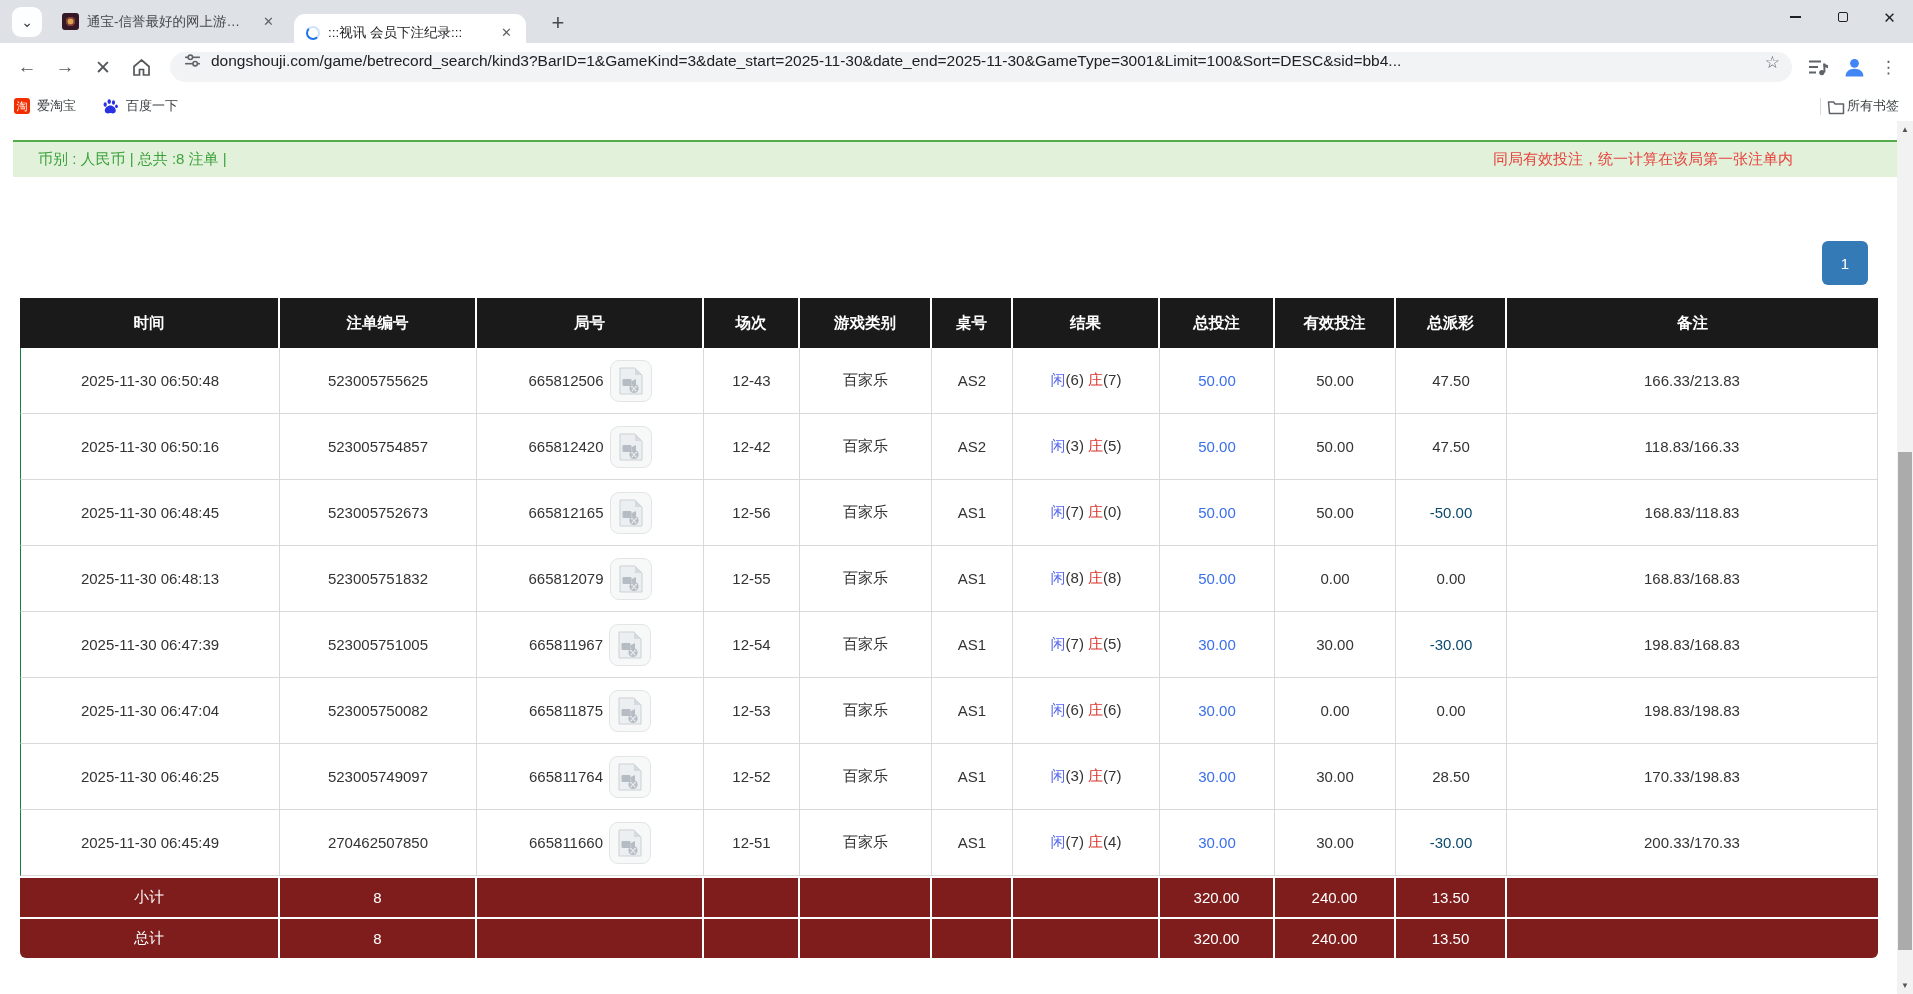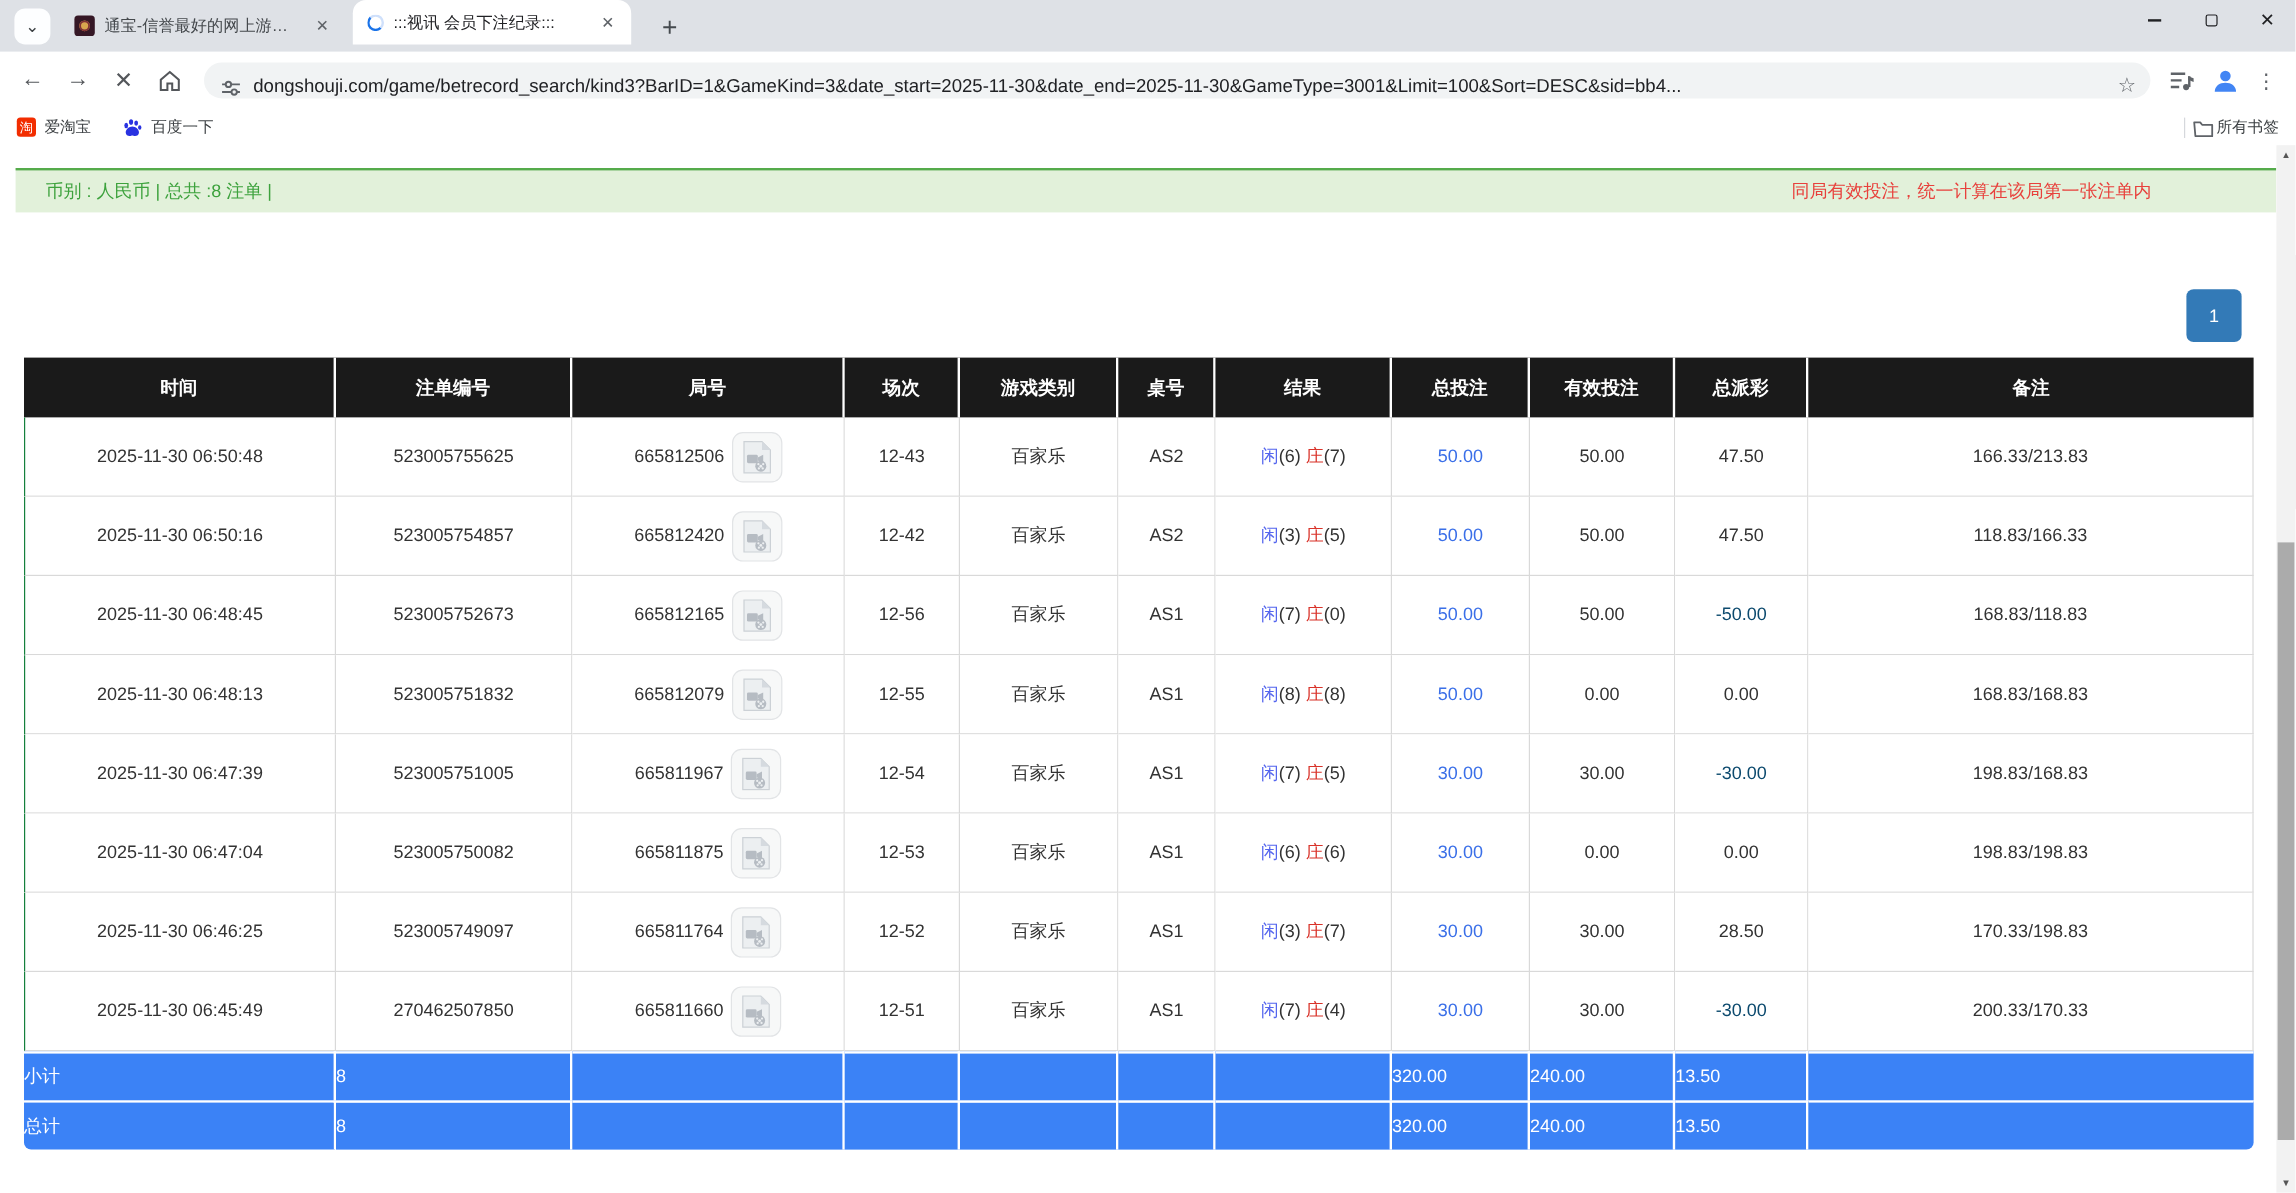--- a/index.html
+++ b/index.html
@@ -5,42 +5,42 @@
   * { box-sizing: border-box; margin: 0; padding: 0; }
   html, body { width: 1913px; height: 994px; overflow: hidden; }
   body { font-family: "Liberation Sans", sans-serif; background: #fff; position: relative; }
 
   
   .tabbar { height: 43px; background: #dee1e6; position: relative; display: flex; align-items: flex-end; }
   .tab-search-btn { position: absolute; left: 12px; top: 7px; width: 30px; height: 30px; background: #fdfeff;
     border-radius: 9px; display: flex; align-items: center; justify-content: center; color: #3c4043; font-size: 14px; cursor: pointer; }
   .tab { display: flex; align-items: center; gap: 8px; height: 37px; padding: 0 10px 0 12px; font-size: 13.5px; color: #45494d; }
   .tab.inactive { position: absolute; left: 50px; top: 3px; width: 238px; }
-  .tab.active { position: absolute; left: 294px; top: 0; width: 232px; height: 37px; background: #fff; border-radius: 11px 11px 0 0; color: #202124; }
+  .tab.active { position: absolute; left: 294px; top: 14px; width: 232px; height: 37px; background: #fff; border-radius: 11px 11px 0 0; color: #202124; }
   .tab-title { white-space: nowrap; overflow: hidden; text-overflow: ellipsis; flex: 1; }
   .tab-close { font-size: 13px; color: #5f6368; padding: 2px 4px; border-radius: 50%; cursor: pointer; }
   .fav1 { width: 17px; height: 17px; border-radius: 3px; background: #351725; position: relative; flex: 0 0 17px; }
   .fav1::after { content: ""; position: absolute; left: 4px; top: 4px; width: 9px; height: 9px; border-radius: 50%;
     background: #d8a54e; box-shadow: 0 0 0 1.5px #7e2f35 inset; }
   .spinner { width: 14px; height: 14px; border-radius: 50%; flex: 0 0 14px;
     border: 2.5px solid #cfe0fb; border-left-color: #1a73e8; border-bottom-color: #1a73e8; }
   .newtab-btn { position: absolute; left: 545px; top: 10px; font-size: 22px; color: #454a4f; width: 26px; height: 26px;
     display: flex; align-items: center; justify-content: center; cursor: pointer; }
   .win-controls { position: absolute; right: 0; top: 0; height: 34px; display: flex; }
   .win-btn { width: 47px; height: 34px; display: flex; align-items: center; justify-content: center; color: #202124; cursor: pointer; }
   .glyph-min { width: 11px; height: 1.6px; background: #202124; }
   .glyph-max { width: 10px; height: 10px; border: 1.5px solid #202124; border-radius: 2px; }
   .glyph-close { font-size: 15px; line-height: 1; }
 
   
   .toolbar { height: 48px; background: #fff; display: flex; align-items: center; padding: 0 10px 0 8px; }
   .nav-btn { width: 34px; height: 34px; display: flex; align-items: center; justify-content: center;
     font-size: 19px; color: #54575b; margin: 0 2px; border-radius: 50%; cursor: pointer; }
   .omnibox { flex: 1; height: 30px; background: #f1f3f4; border-radius: 18px; margin: 0 8px 0 10px;
-    display: flex; align-items: flex-end; padding: 0 12px 0 14px; min-width: 0; }
+    display: flex; align-items: flex-start; padding: 0 12px 0 14px; min-width: 0; }
   .omnibox .url-text { flex: 1; font-size: 15.5px; color: #202124; white-space: nowrap; overflow: hidden; margin-left: 10px; }
   .star-btn { font-size: 17px; color: #5f6368; margin-left: 8px; cursor: pointer; }
   .toolbar-right { display: flex; align-items: center; gap: 14px; padding: 0 6px 0 8px; }
   .dots-btn { font-size: 17px; color: #5f6368; letter-spacing: 0; cursor: pointer; }
 
   
   .bookmarks { height: 30px; background: #fff; display: flex; align-items: center; padding: 0 14px; font-size: 13px; color: #3c4043; }
   .bm-item { display: flex; align-items: center; gap: 7px; margin-right: 26px; cursor: pointer; }
   .tb-icon { width: 16px; height: 16px; border-radius: 3px; background: #f22d00; color: #fff; font-size: 11px;
     display: flex; align-items: center; justify-content: center; flex: 0 0 16px; }
@@ -62,21 +62,21 @@
 
   
   table.bet { position: absolute; left: 20px; top: 164px; width: 1858px; border-collapse: separate; border-spacing: 0;
     table-layout: fixed; font-size: 15px; }
   table.bet thead th { background: #1a1a1a; color: #fff; font-weight: bold; font-size: 15.5px; height: 50px;
     border-right: 2px solid #fff; }
   table.bet thead th:last-child { border-right: none; }
   table.bet tbody td { background: #fff; color: #333; text-align: center; height: 66px;
     border-bottom: 1px solid #d9d9d9; border-right: 1px solid #d9d9d9; vertical-align: middle; }
   table.bet tbody td:first-child { border-left: 1px solid #15803d; }
-  table.bet tfoot td { background: #3b82f6; color: #fff; height: 41px;
+  table.bet tfoot td { background: #7f1d1d; color: #fff; text-align: center; height: 41px;
     border-top: 2px solid #fff; border-right: 2px solid #fff; vertical-align: middle; }
   table.bet tfoot td:last-child { border-right: none; }
   table.bet tfoot tr:last-child td:first-child { border-bottom-left-radius: 6px; }
   table.bet tfoot tr:last-child td:last-child { border-bottom-right-radius: 6px; }
 
   .round-wrap { display: flex; align-items: center; justify-content: center; gap: 6px; }
   .video-btn { width: 42px; height: 42px; background: #f7f8f8; border: 1px solid #e2e4e6; border-radius: 9px;
     display: flex; align-items: center; justify-content: center; cursor: pointer; }
   .p-result { color: #5566ee; }
   .b-result { color: #d9332a; }

